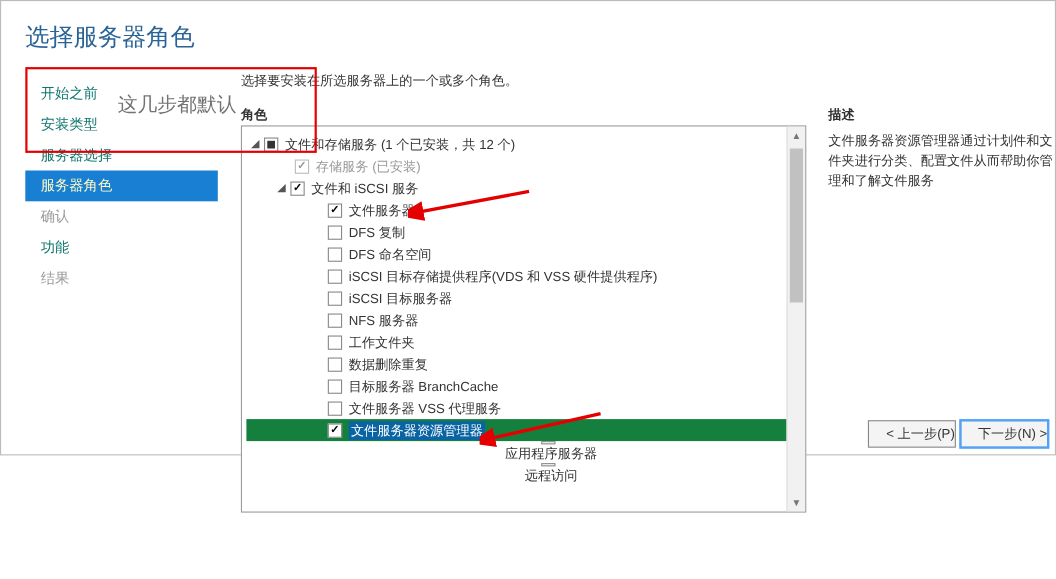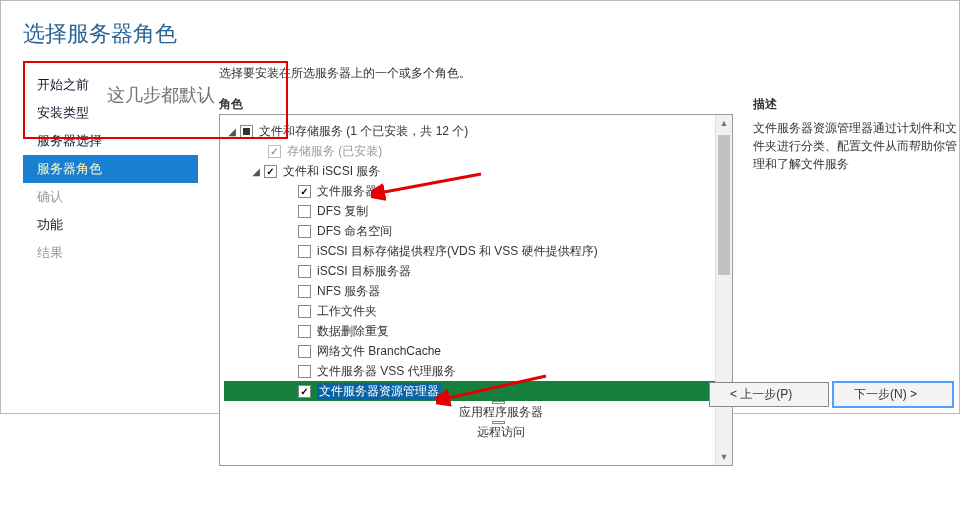--- a/index.html
+++ b/index.html
@@ -31,21 +31,21 @@
   }
   .nav {
     position: absolute;
     left: 22px;
     top: 70px;
     width: 175px;
   }
   .nav-item {
     padding: 4px 14px;
     font-size: 13px;
-    color: #0f172a;
+    color: #0f766e;
     line-height: 20px;
     cursor: pointer;
   }
   .nav-item.selected {
     background: #197fd2;
     color: #fef9c3;
   }
   .nav-item.disabled {
     color: #9a9a9a;
   }
@@ -139,24 +139,24 @@
   .btn-row {
     position: absolute;
     bottom: 6px;
     right: 6px;
     display: flex;
     gap: 4px;
   }
   .btn {
     border: 1px solid #888;
     background: #f4f4f4;
-    padding: 3px 20px;
+    padding: 3px 0;
     font-size: 12px;
     min-width: 78px;
-    text-align: left;
+    text-align: right;
     cursor: pointer;
   }
   .btn.focus {
     outline: 2px solid #4aa3ff;
     outline-offset: -1px;
   }
   
   .anno-box {
     position: absolute;
     left: 22px;
@@ -267,21 +267,21 @@
       <div class="row pad3">
         <span class="cb"></span>
         <span class="lbl">工作文件夹</span>
       </div>
       <div class="row pad3">
         <span class="cb"></span>
         <span class="lbl">数据删除重复</span>
       </div>
       <div class="row pad3">
         <span class="cb"></span>
-        <span class="lbl">网络文件 BranchCache</span>
+        <span class="lbl">目标服务器 BranchCache</span>
       </div>
       <div class="row pad3">
         <span class="cb"></span>
         <span class="lbl">文件服务器 VSS 代理服务</span>
       </div>
       <div class="row pad3" style="background:#15803d;">
         <span class="cb checked"></span>
         <span class="lbl highlight">文件服务器资源管理器</span>
       </div>
 

